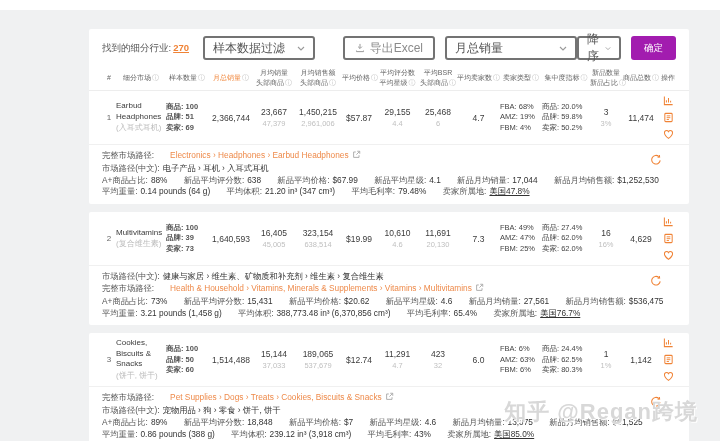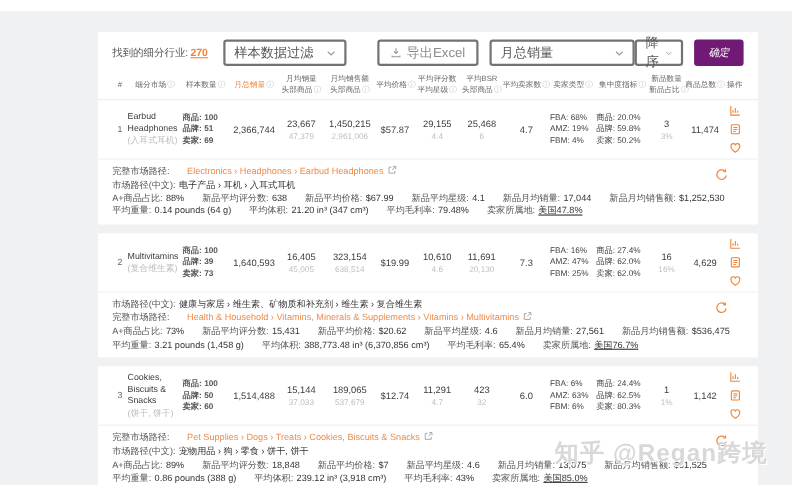--- a/index.html
+++ b/index.html
@@ -13,21 +13,21 @@
   
   .toolbar { display:flex; align-items:center; padding:7px 13px 5px; height:36px; }
   .found { font-size:9.5px; color:#555; white-space:nowrap; }
   .found .cnt { color:#f08336; font-weight:700; margin-left:2px;text-decoration:underline; }
   .ctl { border:2px solid #737373; border-radius:3px; height:24px; display:flex; align-items:center; background:#fff; font-size:12px; color:#555; cursor:pointer; }
   .filterbox { margin-left:14px; padding:0 8px; gap:12px; }
   .spacer { flex:1; }
   .btn-export { padding:0 10px; gap:5px; color:#8b8b8b; }
   .sel-field { width:132px; margin-left:10px; padding:0 8px; justify-content:space-between; }
   .sel-order { width:44px; padding:0 8px; justify-content:flex-end; }
-  .btn-confirm { margin-left:10px; height:24px; padding:0 13px; background:#701a75; color:#fff; border:none; border-radius:3px; font-size:9.5px; cursor:pointer;font-style:italic; }
+  .btn-confirm { margin-left:10px; height:24px; padding:0 13px; background:#a21caf; color:#fff; border:none; border-radius:3px; font-size:9.5px; cursor:pointer; }
 
   
   .grid { display:grid; grid-template-columns:14px 50px 42px 46px 40px 48px 34px 43px 38px 43px 42px 48px 32px 38px 16px; padding:0 13px; align-items:center; }
   .thead { border-bottom:1px solid #ededed; padding-top:3px; padding-bottom:3px; min-height:26px; }
   .hcell { font-size:7px; color:#666; text-align:center; line-height:9.5px; white-space:nowrap; overflow:visible; }
   .hcell .info { color:#c2c2c2; font-size:7px; margin-left:1px; cursor:pointer; }
   .hcell.hl { color:#f08336; }
 
   .mainrow { min-height:52px; font-size:8.5px; padding-top:4px; padding-bottom:4px; }
   .cell { text-align:center; color:#3b3b3b; white-space:nowrap; }
@@ -239,21 +239,21 @@
       <div class="cell num">
           <span class="v">10,610</span>
           <span class="sub">4.6</span>
         </div>
       <div class="cell num">
           <span class="v">11,691</span>
           <span class="sub">20,130</span>
         </div>
       <div class="cell">7.3</div>
       <div class="cell c-type">
-        <span>FBA: 16%</span>
+        <span>FBA: 49%</span>
           <span>AMZ: 47%</span>
           <span>FBM: 25%</span>
       </div>
       <div class="cell c-conc">
         <span>商品: 27.4%</span>
           <span>品牌: 62.0%</span>
           <span>卖家: 62.0%</span>
       </div>
       <div class="cell num">
           <span class="v">16</span>

